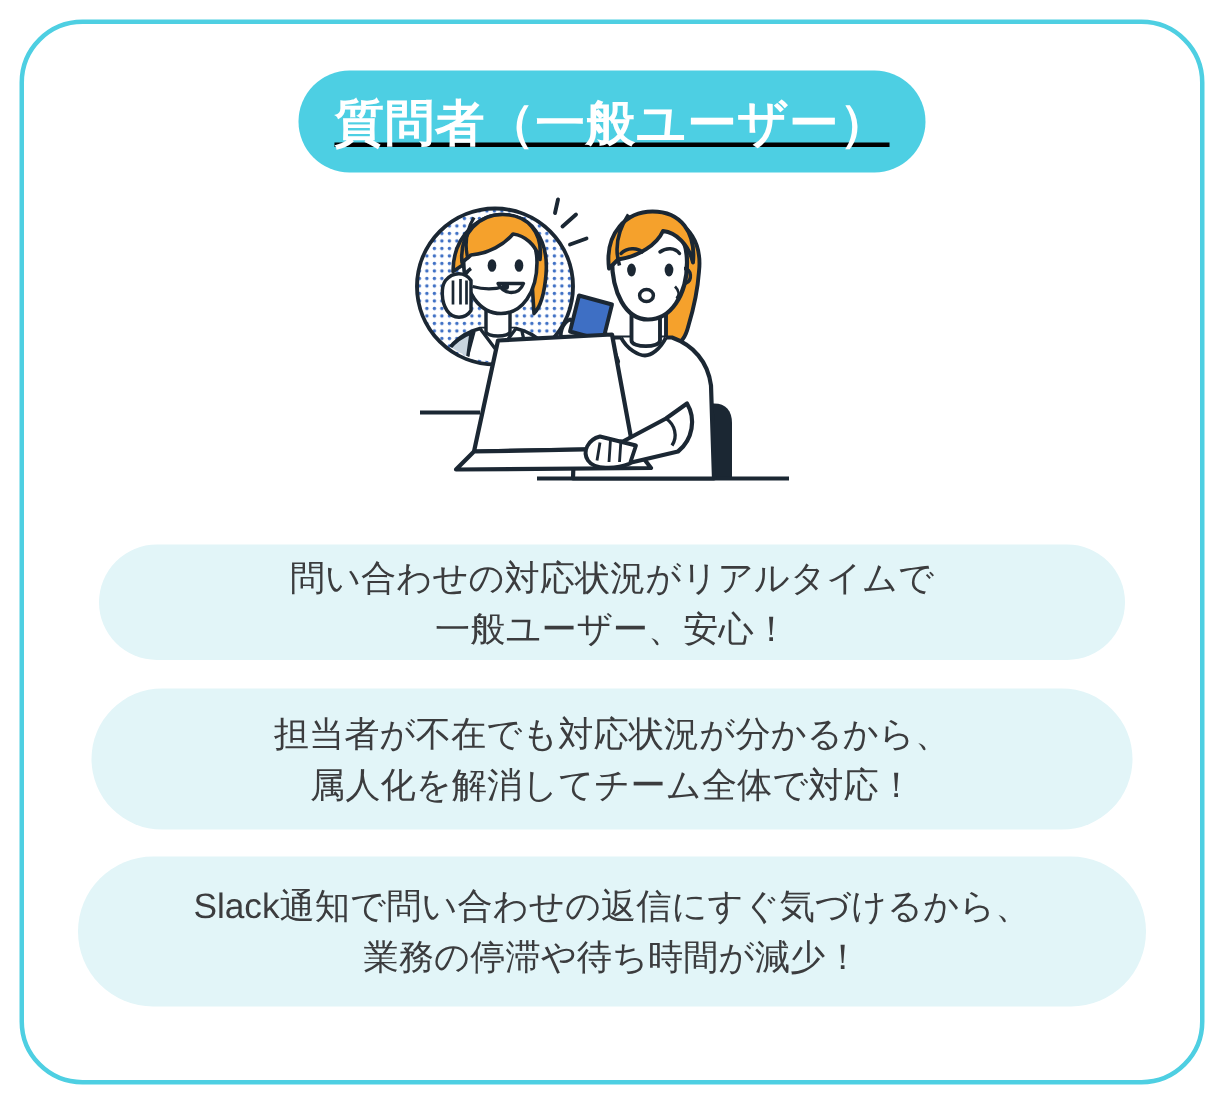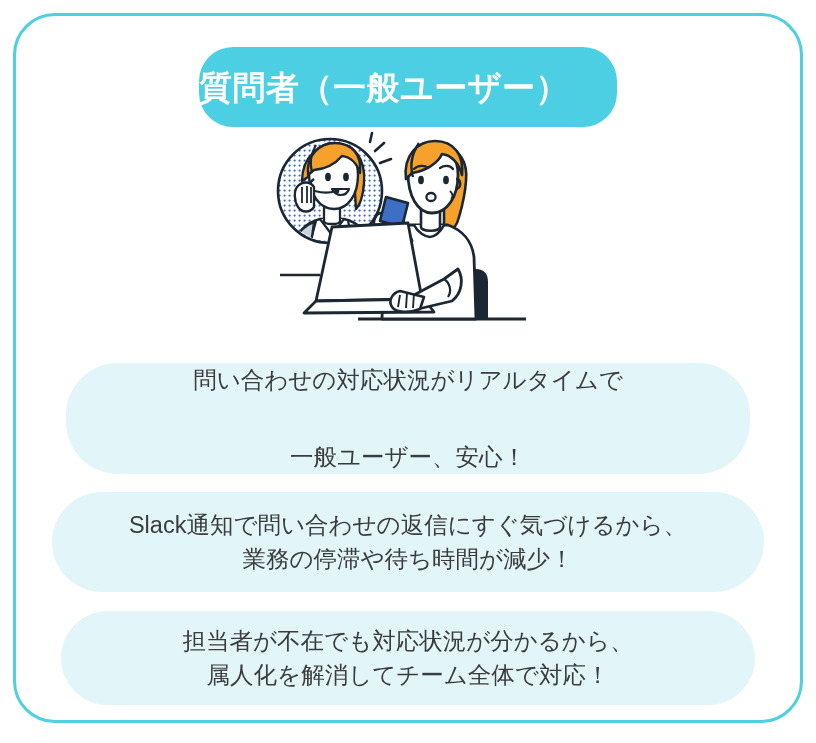--- a/index.html
+++ b/index.html
@@ -37,26 +37,27 @@
     background: #ffffff;
   }
 
   
   .title-pill {
     position: absolute;
     left: 50%;
     transform: translateX(-50%);
     top: 31px;
     width: 418px;
-    height: 80px;
+    height: 68px;
     background: #4DCFE3;
     border-radius: 34px;
     display: flex;
     align-items: center;
-    justify-content: flex-start;
+    justify-content: center;
+    text-decoration: underline;
   }
   .title-pill .title-text {
     color: #ffffff;
     font-size: 33px;
     font-weight: 700;
     letter-spacing: 0.5px;
     line-height: 1;
     white-space: nowrap;
   }
 
@@ -94,23 +95,22 @@
   .bubble .line {
     color: #3B3C3E;
     font-size: 23.5px;
     line-height: 34px;
     white-space: nowrap;
     font-weight: 400;
   }
 
   .bubble-1 {
     width: 684px;
-    height: 111px;
+    height: 77px;
     border-radius: 52px;
-    justify-content: space-between;
   }
   .bubble-2 {
     width: 712px;
     height: 100px;
     border-radius: 50px;
     margin-top: 18px;
   }
   .bubble-3 {
     width: 694px;
     height: 94px;
@@ -241,26 +241,26 @@
       </svg>
     </div>
 
     <div class="bubbles">
 
       <div class="bubble bubble-1">
         <span class="line">問い合わせの対応状況がリアルタイムで</span>
         <span class="line">一般ユーザー、安心！</span>
       </div>
 
+      <div class="bubble bubble-3">
+        <span class="line">担当者が不在でも対応状況が分かるから、</span>
+        <span class="line">属人化を解消してチーム全体で対応！</span>
+      </div>
+
       <div class="bubble bubble-2">
         <span class="line">Slack通知で問い合わせの返信にすぐ気づけるから、</span>
         <span class="line">業務の停滞や待ち時間が減少！</span>
       </div>
 
-      <div class="bubble bubble-3">
-        <span class="line">担当者が不在でも対応状況が分かるから、</span>
-        <span class="line">属人化を解消してチーム全体で対応！</span>
-      </div>
-
     </div>
 
   </div>
 </div>
 
 </body></html>

